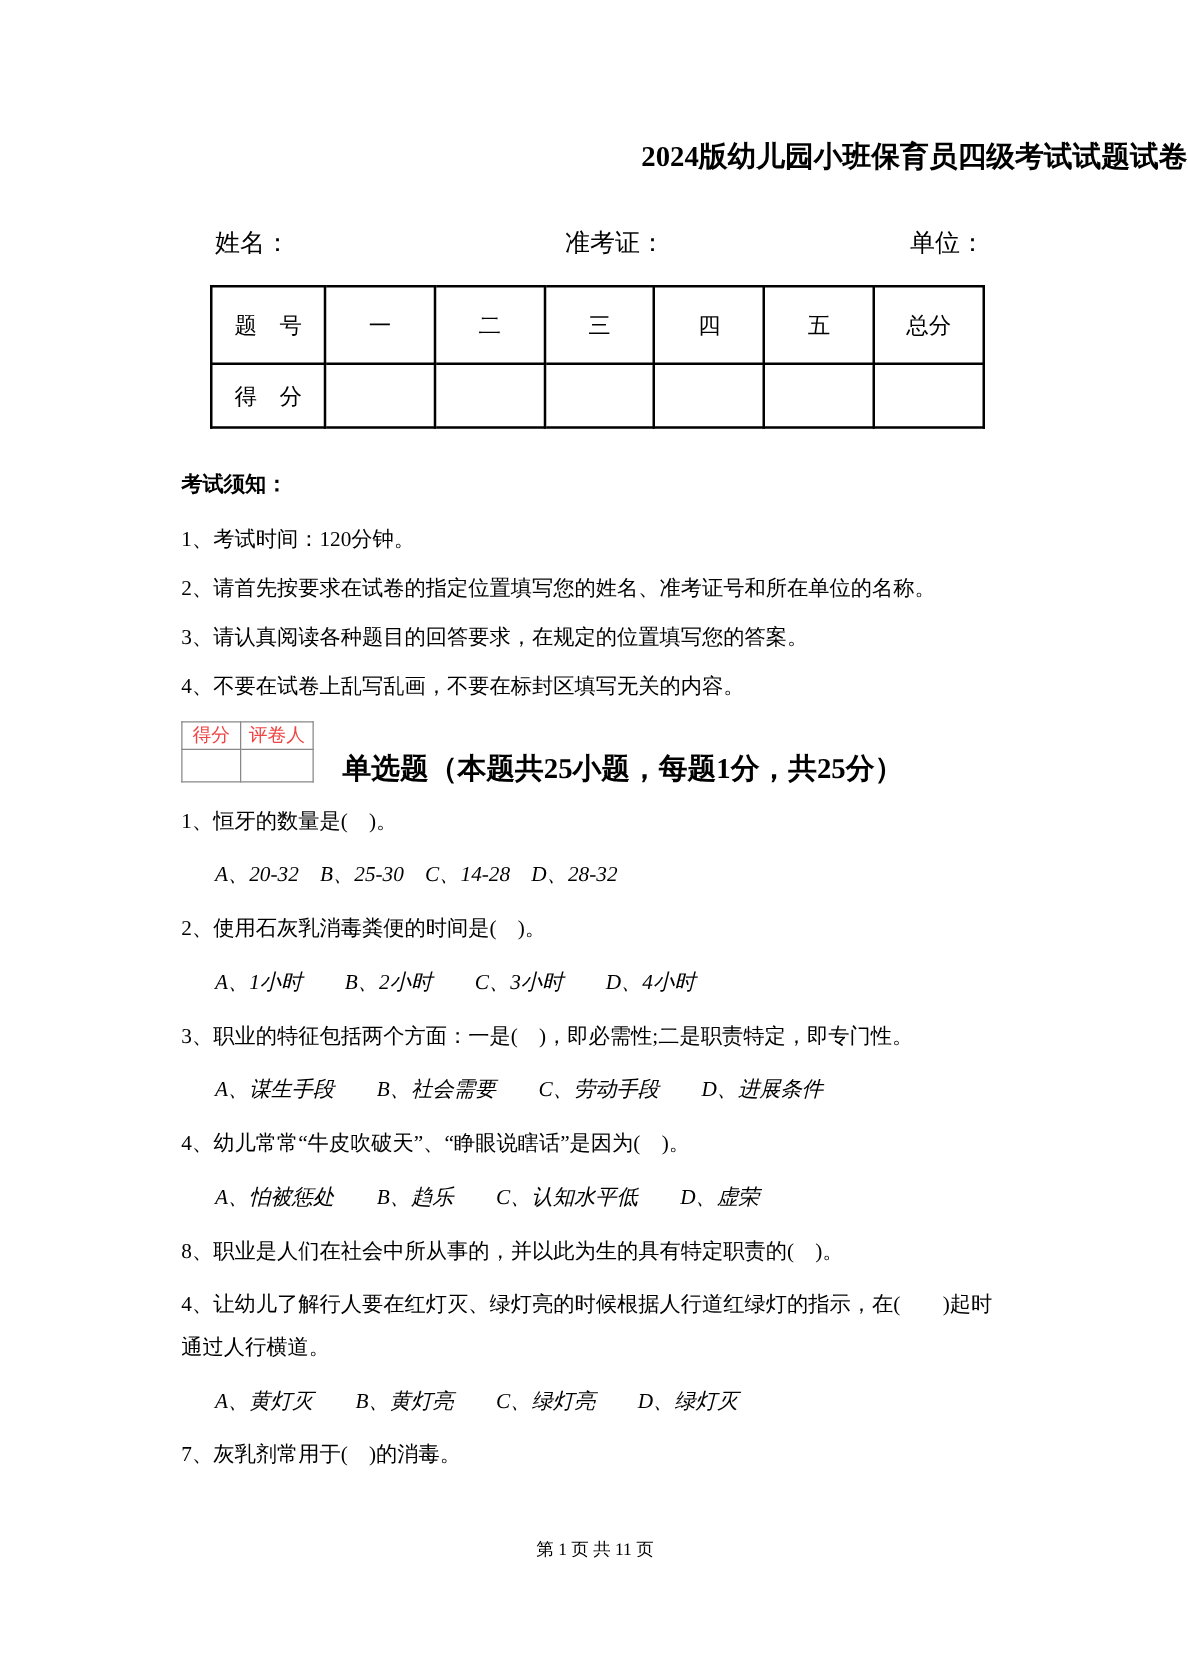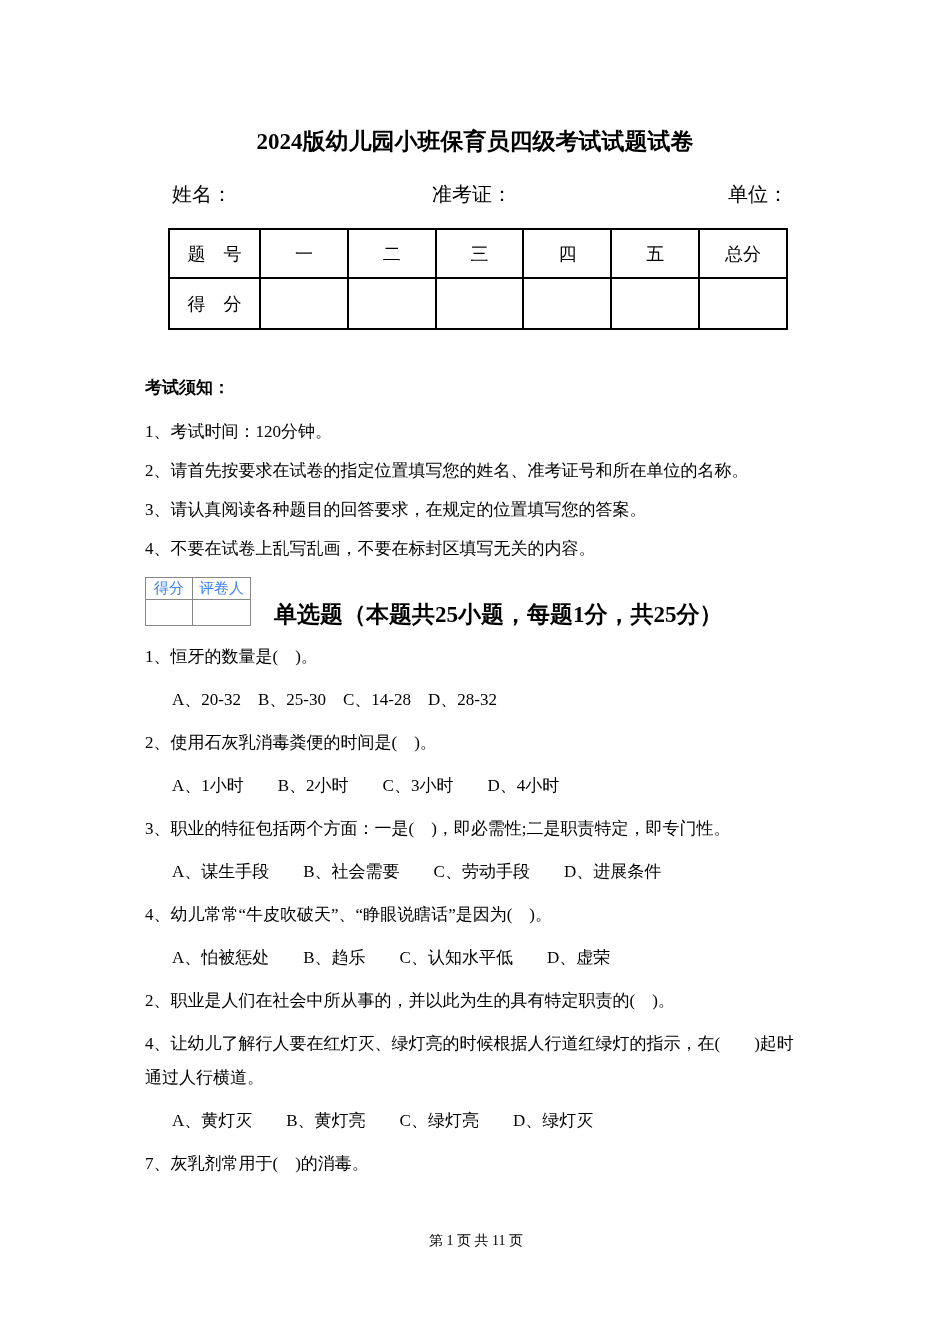--- a/index.html
+++ b/index.html
@@ -9,51 +9,51 @@
     width: 950px;
     height: 1344px;
     background: #ffffff;
     color: #000000;
     font-family: "Liberation Serif", "DejaVu Serif", serif;
     overflow: hidden;
   }
 
   .title {
     position: absolute;
-    top: 128px;
+    top: 112px;
     left: 0;
     width: 100%;
-    text-align: center;
+    text-align: right;
     font-size: 23px;
     font-weight: bold;
     line-height: 28px;
   }
 
   .name-row { position: absolute; top: 181px; left: 0; width: 100%; height: 30px; font-size: 20px; }
   .name-row .fld { position: absolute; top: 0; white-space: nowrap; }
   .fld-name   { left: 172px; text-align: center; }
-  .fld-ticket { left: 432px; }
+  .fld-ticket { left: 452px; }
   .fld-unit   { left: 728px; }
 
   table.score {
     position: absolute;
     top: 228px;
     left: 168px;
     width: 620px;
     border-collapse: collapse;
     table-layout: fixed;
     font-size: 18px;
   }
   table.score td {
     border: 2px solid #000;
     text-align: center;
     vertical-align: middle;
     padding: 0;
   }
-  table.score tr.r1 td { height: 49px; }
+  table.score tr.r1 td { height: 62px; }
   table.score tr.r2 td { height: 51px; }
   table.score col.c0 { width: 91px; }
 
   .notice-heading {
     position: absolute;
     top: 377px;
     left: 145px;
     font-size: 17px;
     font-weight: bold;
     line-height: 22px;
@@ -61,21 +61,21 @@
   .notice-list { position: absolute; top: 415px; left: 145px; right: 153px; font-size: 17px; }
   .notice-list p { margin: 0 0 5px 0; line-height: 34px; }
 
   table.grader {
     position: absolute;
     top: 577px;
     left: 145px;
     border-collapse: collapse;
     table-layout: fixed;
     font-size: 15px;
-    color: #3b82f6;
+    color: #ef4444;
   }
   table.grader td {
     border: 1px solid #888;
     text-align: center;
     vertical-align: middle;
     padding: 0 4px;
   }
   table.grader col.g0 { width: 47px; }
   table.grader col.g1 { width: 58px; }
   table.grader tr.gh td { height: 22px; }
@@ -85,21 +85,21 @@
     position: absolute;
     top: 604px;
     left: 274px;
     font-size: 23px;
     font-weight: bold;
     line-height: 22px;
   }
 
   .questions { position: absolute; top: 640px; left: 145px; right: 140px; font-size: 17px; }
   .questions p { margin: 0 0 9px 0; line-height: 34px; }
-  .questions p.opts { margin-left: 27px; }
+  .questions p.opts { margin-left: 27px; font-style: italic; }
 
   .footer {
     position: absolute;
     top: 1231px;
     left: 1px;
     width: 100%;
     text-align: center;
     font-size: 14px;
     line-height: 20px;
   }
@@ -183,21 +183,21 @@
 
     <p>2、使用石灰乳消毒粪便的时间是(　)。</p>
     <p class="opts">A、1小时　　B、2小时　　C、3小时　　D、4小时</p>
 
     <p>3、职业的特征包括两个方面：一是(　)，即必需性;二是职责特定，即专门性。</p>
     <p class="opts">A、谋生手段　　B、社会需要　　C、劳动手段　　D、进展条件</p>
 
     <p>4、幼儿常常“牛皮吹破天”、“睁眼说瞎话”是因为(　)。</p>
     <p class="opts">A、怕被惩处　　B、趋乐　　C、认知水平低　　D、虚荣</p>
 
-    <p>2、职业是人们在社会中所从事的，并以此为生的具有特定职责的(　)。</p>
+    <p>8、职业是人们在社会中所从事的，并以此为生的具有特定职责的(　)。</p>
 
     <p>4、让幼儿了解行人要在红灯灭、绿灯亮的时候根据人行道红绿灯的指示，在(　　)起时通过人行横道。</p>
     <p class="opts">A、黄灯灭　　B、黄灯亮　　C、绿灯亮　　D、绿灯灭</p>
 
     <p>7、灰乳剂常用于(　)的消毒。</p>
   </div>
 
   <div class="footer">第 1 页 共 11 页</div>
 
 </div>

